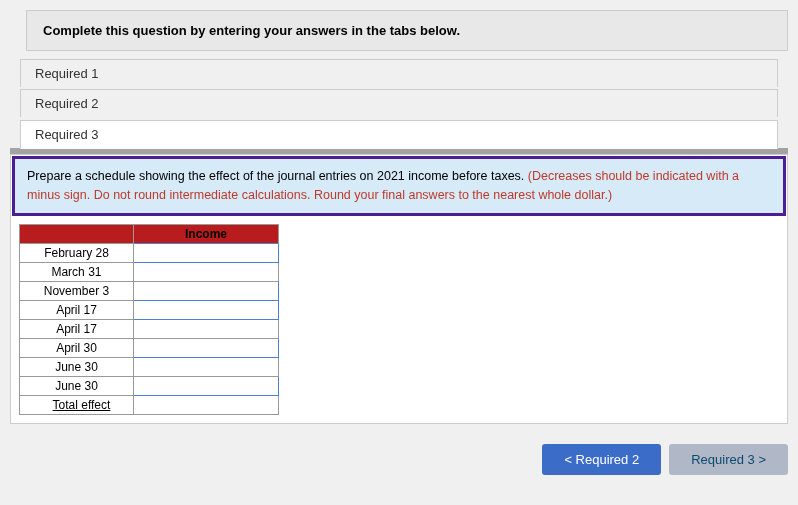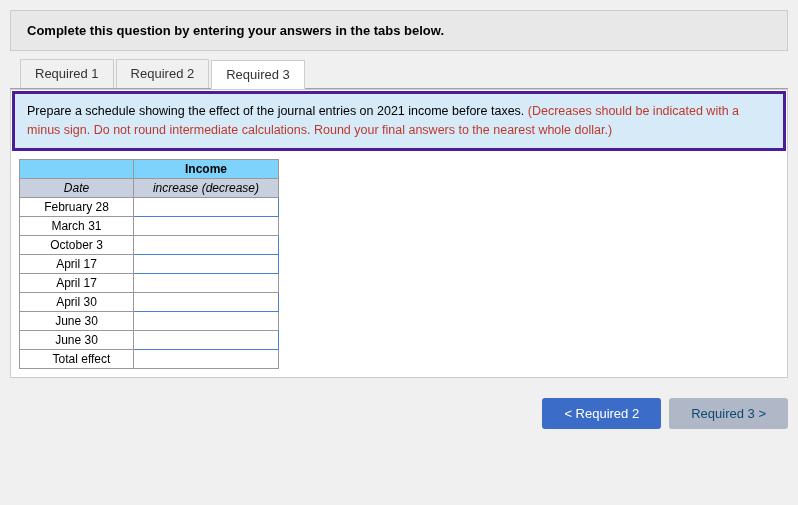--- a/index.html
+++ b/index.html
@@ -17,27 +17,29 @@
       width: 798px;
       background: #f0f0f0;
     }
     .instruction-bar {
       background: #e8e8e8;
       border: 1px solid #ccc;
       padding: 12px 16px;
       font-weight: bold;
       font-size: 13px;
       margin-bottom: 0;
+      margin-left: 16px;
     }
     .tabs-row {
       display: flex;
       background: #f0f0f0;
-      border-bottom: 1px solid #a3a3a3;
+      border-bottom: 6px solid #a3a3a3;
       padding: 8px 10px 0 10px;
       gap: 2px;
+      flex-direction: column;
     }
     .tab {
       padding: 6px 14px;
       border: 1px solid #ccc;
       background: #f0f0f0;
       cursor: pointer;
       font-size: 13px;
       border-bottom: none;
       color: #333;
     }
@@ -70,21 +72,21 @@
       margin: 8px;
       border-collapse: collapse;
       width: 260px;
     }
     .schedule-table th, .schedule-table td {
       border: 1px solid #999;
       padding: 2px 6px;
       font-size: 12px;
     }
     .schedule-table thead tr:first-child th {
-      background: #7dd3fc;
+      background: #b91c1c;
       text-align: center;
       font-weight: bold;
       border-bottom: none;
     }
     .schedule-table thead tr:second-child th {
       background: #d0d8e8;
     }
     .schedule-table .header-row-1 th {
       background: #c8d0e0;
       text-align: center;
@@ -171,36 +173,32 @@
       <span>Prepare a schedule showing the effect of the journal entries on 2021 income before taxes.</span>
       <span class="red-text">(Decreases should be indicated with a minus sign. Do not round intermediate calculations. Round your final answers to the nearest whole dollar.)</span>
     </div>
 
     <table class="schedule-table">
       <thead>
         <tr class="header-row-1">
           <th></th>
           <th>Income</th>
         </tr>
-        <tr class="header-row-2">
-          <th class="date-col">Date</th>
-          <th>increase (decrease)</th>
-        </tr>
       </thead>
       <tbody id="table-body">
       <tr class="highlight-border">
             <td class="date-col">February 28</td>
             <td class="value-col"><input type="text" class="input-cell" style=""></td>
           </tr>
           <tr>
             <td class="date-col">March 31</td>
             <td class="value-col"><input type="text" class="input-cell" style=""></td>
           </tr>
           <tr class="highlight-border">
-            <td class="date-col">October 3</td>
+            <td class="date-col">November 3</td>
             <td class="value-col"><input type="text" class="input-cell" style=""></td>
           </tr>
           <tr class="highlight-border">
             <td class="date-col">April 17</td>
             <td class="value-col"><input type="text" class="input-cell" style=""></td>
           </tr>
           <tr>
             <td class="date-col">April 17</td>
             <td class="value-col"><input type="text" class="input-cell" style=""></td>
           </tr>
@@ -210,21 +208,21 @@
           </tr>
           <tr>
             <td class="date-col">June 30</td>
             <td class="value-col"><input type="text" class="input-cell" style=""></td>
           </tr>
           <tr class="highlight-border">
             <td class="date-col">June 30</td>
             <td class="value-col"><input type="text" class="input-cell" style=""></td>
           </tr>
           <tr class="total-row">
-            <td class="date-col total-row" style="padding-left: 16px;">Total effect</td>
+            <td class="date-col total-row" style="padding-left: 16px; text-decoration: underline;">Total effect</td>
             <td class="value-col"><input type="text" class="input-cell" style=""></td>
           </tr>
         </tbody>
     </table>
   </div>
 
   <div class="bottom-nav">
     <button class="nav-btn blue">
       <span>&lt; Required 2</span>
     </button>

